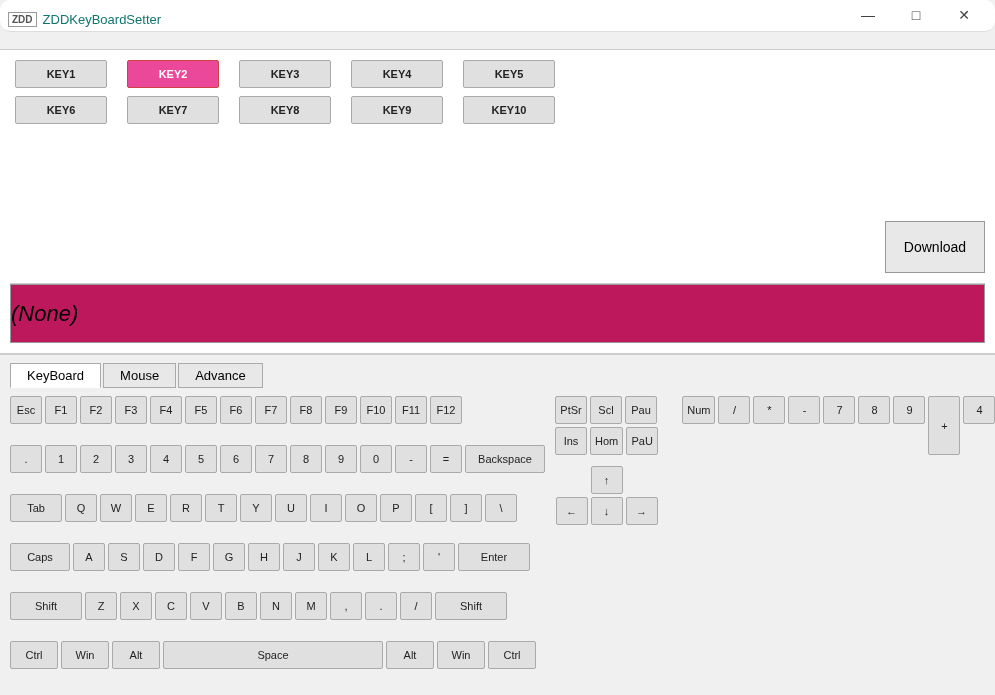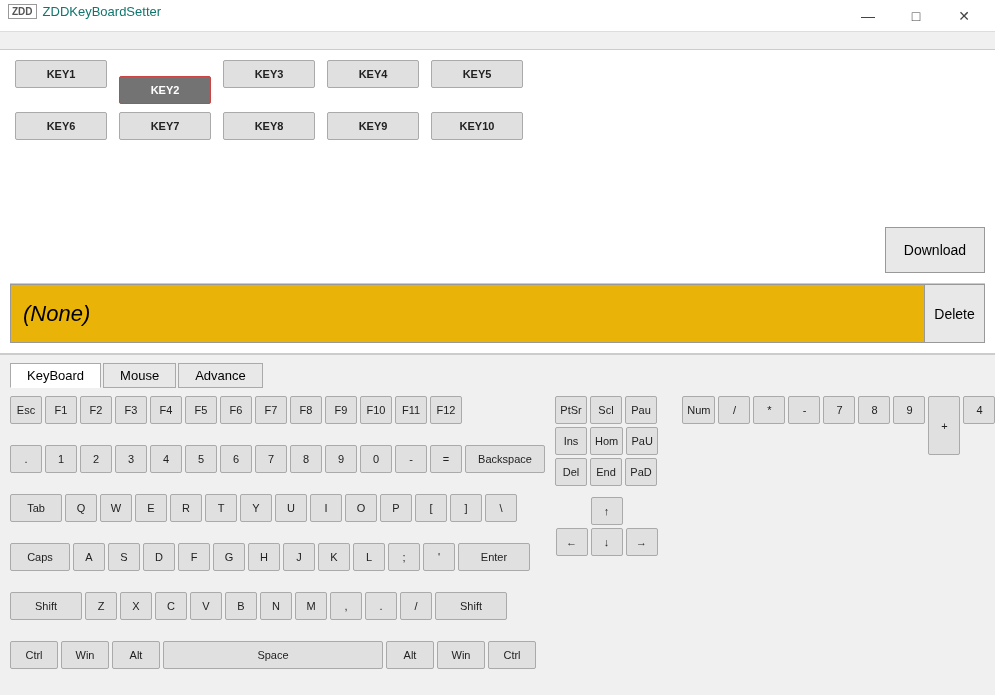--- a/index.html
+++ b/index.html
@@ -12,25 +12,26 @@
       overflow: hidden;
       display: flex;
       flex-direction: column;
     }
 
     
     .title-bar {
       background: white;
       border-bottom: 1px solid #ddd;
       display: flex;
-      align-items: flex-start;
+      align-items: flex-end;
       justify-content: space-between;
       padding: 4px 8px;
       height: 32px;
       flex-shrink: 0;
+      border-radius: 10px;
     }
     .title-bar-left {
       display: flex;
       align-items: center;
       gap: 6px;
     }
     .title-bar-logo {
       font-size: 10px;
       color: #555;
       font-weight: bold;
@@ -80,50 +81,49 @@
     
     .key-grid {
       display: flex;
       flex-direction: column;
       gap: 0px;
       padding: 10px 15px;
       flex: 1;
     }
     .key-row {
       display: flex;
-      gap: 12px;
+      gap: 20px;
       margin-bottom: 8px;
     }
     .key-btn {
       width: 92px;
       height: 78px;
       border: 1px solid #bbb;
       background: #e8e8e8;
       font-size: 14px;
       font-weight: 600;
       cursor: pointer;
       display: flex;
       align-items: center;
       justify-content: center;
       color: #222;
     }
     .key-btn.selected {
-      background: #737373;
+      background: #ec4899;
       color: white;
       border-color: #c44;
-      margin-top: 16px;
     }
 
     
     .download-btn {
       position: absolute;
       right: 10px;
       bottom: 80px;
       width: 100px;
-      height: 46px;
+      height: 52px;
       border: 1px solid #999;
       background: #e8e8e8;
       font-size: 14px;
       cursor: pointer;
       display: flex;
       align-items: center;
       justify-content: center;
       margin-left: 48px;
     }
 
@@ -132,24 +132,24 @@
       display: flex;
       align-items: stretch;
       border-top: 1px solid #ccc;
       height: 60px;
       flex-shrink: 0;
       margin: 0 10px 10px 10px;
     }
     .assignment-display {
       flex: 1;
       border: 1px solid #999;
-      background: #eab308;
-      display: flex;
-      align-items: center;
-      padding: 0 12px;
+      background: #be185d;
+      display: flex;
+      align-items: center;
+      padding: 0 0;
       font-size: 22px;
       font-style: italic;
     }
     .delete-btn {
       width: 60px;
       border: 1px solid #999;
       border-left: none;
       background: #e8e8e8;
       font-size: 14px;
       cursor: pointer;
@@ -293,21 +293,20 @@
       <button class="kb-key key-btn">KEY8</button>
       <button class="kb-key key-btn">KEY9</button>
       <button class="kb-key key-btn">KEY10</button>
     </div>
   </div>
 
   <button class="download-btn">Download</button>
 
   <div class="assignment-area">
     <div class="assignment-display">(None)</div>
-    <button class="delete-btn">Delete</button>
   </div>
 </div>
 
 <div class="bottom-section">
 
   <div class="tabs">
     <div class="tab active">KeyBoard</div>
     <div class="tab">Mouse</div>
     <div class="tab">Advance</div>
   </div>
@@ -415,25 +414,20 @@
           <div class="nav-row">
             <button class="kb-key">PtSr</button>
             <button class="kb-key">Scl</button>
             <button class="kb-key">Pau</button>
           </div>
           <div class="nav-row">
             <button class="kb-key">Ins</button>
             <button class="kb-key">Hom</button>
             <button class="kb-key">PaU</button>
           </div>
-          <div class="nav-row">
-            <button class="kb-key">Del</button>
-            <button class="kb-key">End</button>
-            <button class="kb-key">PaD</button>
-          </div>
 
           <div style="display:flex;flex-direction:column;gap:3px;margin-top:8px;align-items:center;">
             <div style="display:flex;justify-content:center;">
               <button class="kb-key">↑</button>
             </div>
             <div style="display:flex;gap:3px;">
               <button class="kb-key">←</button>
               <button class="kb-key">↓</button>
               <button class="kb-key">→</button>
             </div>

